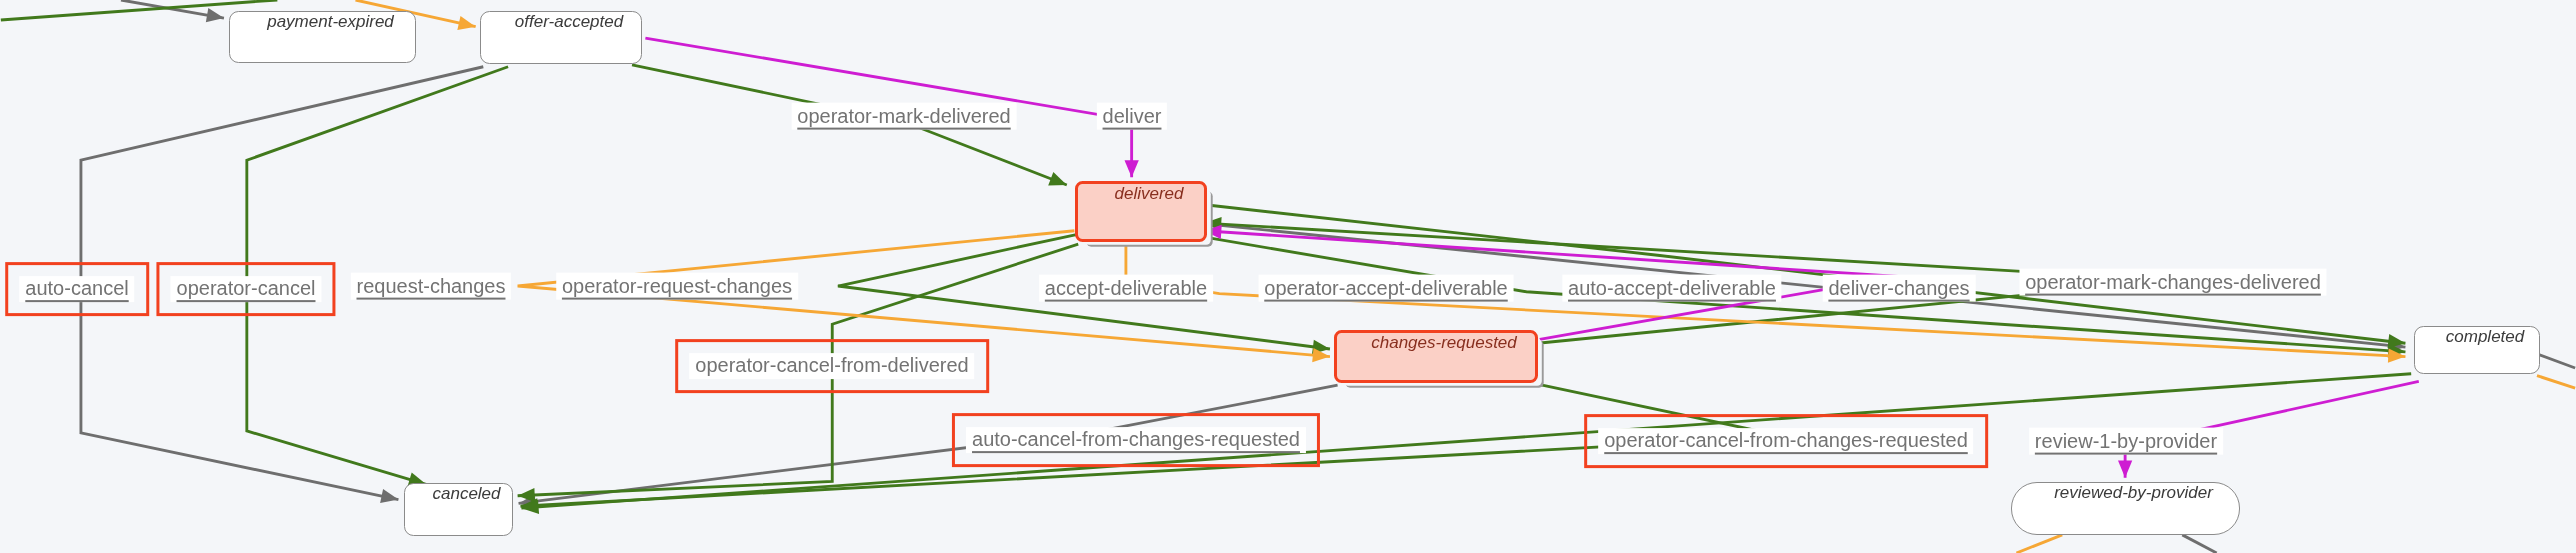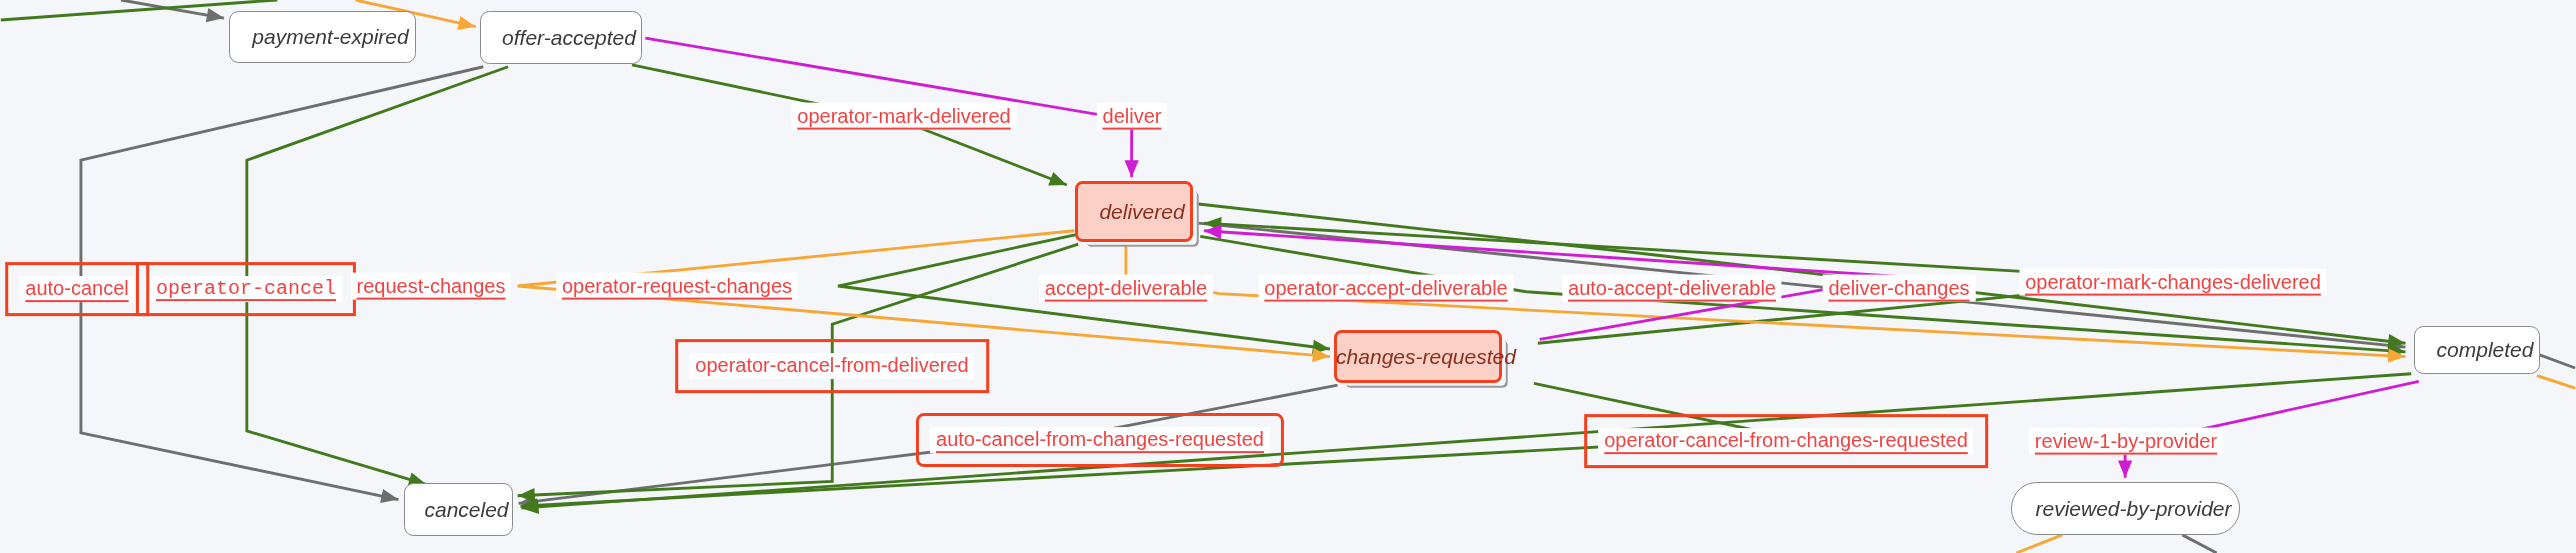--- a/index.html
+++ b/index.html
@@ -1,26 +1,26 @@
 <!DOCTYPE html>
 <html><head>
 <meta charset="utf-8">
 <style>
   html,body{margin:0;padding:0;background:#f4f6f9;font-family:"Liberation Sans",sans-serif;}
   .canvas{position:relative;width:2576px;height:553px;overflow:hidden;background:#f4f6f9;}
   #edges-svg{position:absolute;left:0;top:0;z-index:1;}
-  .node{position:absolute;display:flex;align-items:center;justify-content:center;
+  .node{position:absolute;display:flex;justify-content:center;
     background:#ffffff;border:1.9px solid #8b8b8b;border-radius:9.5px;
-    font-style:italic;font-size:21px;color:#3b3b3b;z-index:3;box-sizing:border-box;
+    font-style:italic;font-size:17px;color:#3b3b3b;z-index:3;box-sizing:border-box;
     white-space:nowrap;cursor:pointer;padding-left:16px;}
   .node.hl{background:#fbd0c6;border:3.8px solid #f2411f;color:#882f1f;border-radius:7.6px;
     box-shadow:6.7px 5.7px 0 -2.9px #f4f6f9, 8.6px 7.6px 0 -2.9px #9a9a9a;}
   .elabel{position:absolute;transform:translate(-50%,-50%);z-index:2;
     display:flex;align-items:center;justify-content:center;white-space:nowrap;box-sizing:border-box;}
-  .elabel .txt{background:#ffffff;padding:1.9px 5.7px;font-size:20px;color:#ef4444;}
+  .elabel .txt{background:#ffffff;padding:1.9px 5.7px;font-size:20px;color:#737373;}
   .elabel.u .txt{text-decoration:underline;text-underline-offset:4.8px;text-decoration-thickness:1.9px;cursor:pointer;}
   .elabel.boxed{border:3.8px solid #f2411f;padding:10.5px 11.4px;}
 </style>
 </head>
 <body>
 
 <div class="canvas">
   <svg id="edges-svg" width="2576" height="553" viewBox="0 0 2700 580">
       <polyline points="126,0 234,19" fill="none" stroke="#6e6e6e" stroke-width="3"></polyline>
       <polygon points="234.0,19.0 217.6,8.5 215.0,23.3" fill="#6e6e6e"></polygon>
@@ -66,24 +66,24 @@
       <polyline points="2536,400 2300,452 2228,468 2228,501" fill="none" stroke="#ce1dd2" stroke-width="3"></polyline>
       <polygon points="2228.0,501.0 2235.5,483.0 2220.5,483.0" fill="#ce1dd2"></polygon>
     </svg>
   <div id="nodes-layer">
       <div class="node" style="left: 229px; top: 11.4px; width: 187px; height: 52px;">
         <span>payment-expired</span>
       </div>
       <div class="node" style="left: 480px; top: 11.4px; width: 162px; height: 53px;">
         <span>offer-accepted</span>
       </div>
-      <div class="node hl" style="left: 1075px; top: 181px; width: 118px; height: 61px;">
+      <div class="node hl" style="left: 1075px; top: 181px; width: 132px; height: 61px;">
         <span>delivered</span>
       </div>
-      <div class="node hl" style="left: 1334px; top: 330px; width: 168px; height: 53px;">
+      <div class="node hl" style="left: 1334px; top: 330px; width: 204px; height: 53px;">
         <span>changes-requested</span>
       </div>
       <div class="node" style="left: 2414px; top: 326px; width: 126px; height: 48px;">
         <span>completed</span>
       </div>
       <div class="node" style="left: 404px; top: 483px; width: 109px; height: 53px;">
         <span>canceled</span>
       </div>
       <div class="node" style="left: 2011px; top: 482px; width: 229px; height: 53px; border-radius: 26px;">
         <span>reviewed-by-provider</span>
@@ -92,21 +92,21 @@
   <div id="labels-layer">
       <div class="elabel u" style="left: 904px; top: 116px;">
         <span class="txt">operator-mark-delivered</span>
       </div>
       <div class="elabel u" style="left: 1132px; top: 116px;">
         <span class="txt">deliver</span>
       </div>
       <div class="elabel u boxed" style="left: 77px; top: 289px;">
         <span class="txt">auto-cancel</span>
       </div>
-      <div class="elabel u boxed" style="left: 246px; top: 289px; font-family: Liberation Mono, monospace;">
+      <div class="elabel u boxed" style="left: 246px; top: 289px;">
         <span class="txt">operator-cancel</span>
       </div>
       <div class="elabel u" style="left: 431px; top: 286px; justify-content: center;">
         <span class="txt">request-changes</span>
       </div>
       <div class="elabel u" style="left: 677px; top: 286px;">
         <span class="txt">operator-request-changes</span>
       </div>
       <div class="elabel u" style="left: 1126px; top: 288px;">
         <span class="txt">accept-deliverable</span>
@@ -119,21 +119,21 @@
       </div>
       <div class="elabel u" style="left: 1899px; top: 288px;">
         <span class="txt">deliver-changes</span>
       </div>
       <div class="elabel u" style="left: 2173px; top: 282px;">
         <span class="txt">operator-mark-changes-delivered</span>
       </div>
       <div class="elabel boxed" style="left: 832px; top: 366px;">
         <span class="txt">operator-cancel-from-delivered</span>
       </div>
-      <div class="elabel u boxed" style="left: 1100px; top: 440px; border-radius: 8px;">
+      <div class="elabel u boxed" style="left: 1136px; top: 440px;">
         <span class="txt">auto-cancel-from-changes-requested</span>
       </div>
       <div class="elabel u boxed" style="left: 1786px; top: 441px;">
         <span class="txt">operator-cancel-from-changes-requested</span>
       </div>
       <div class="elabel u" style="left: 2126px; top: 441px;">
         <span class="txt">review-1-by-provider</span>
       </div>
     </div>
 </div>

